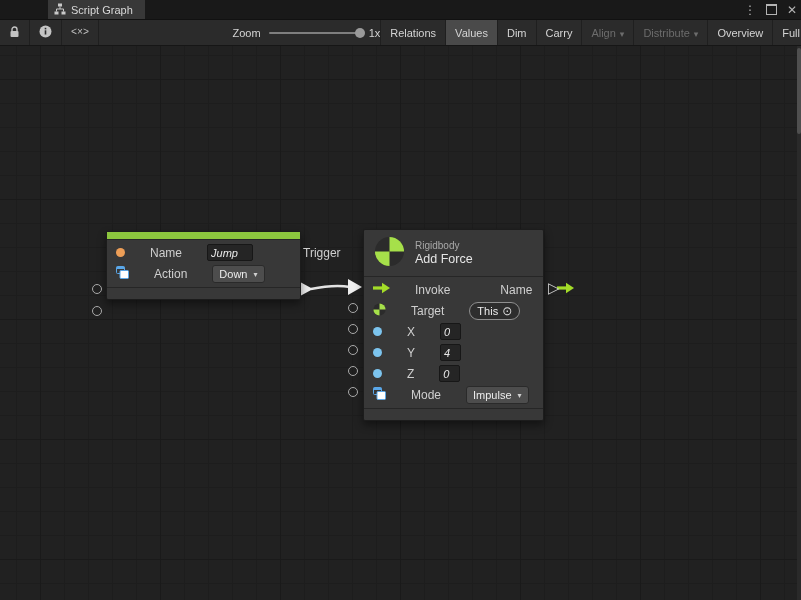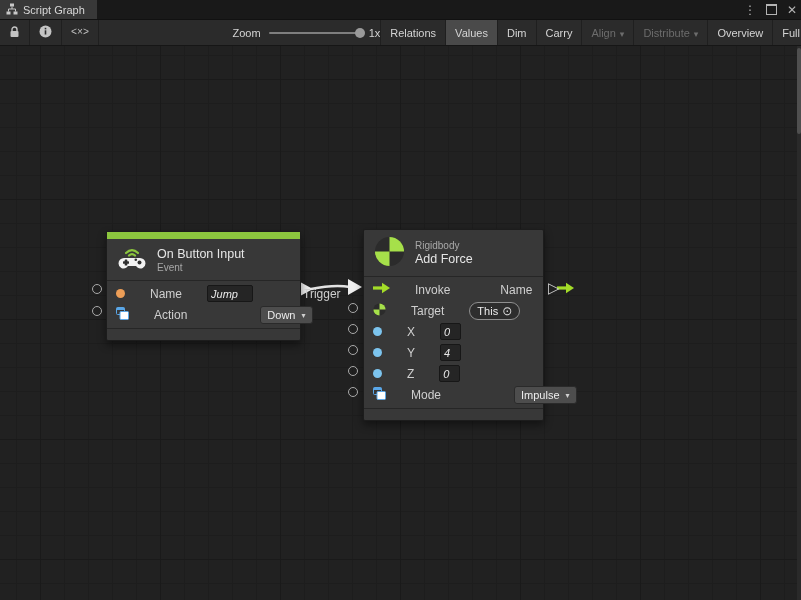--- a/index.html
+++ b/index.html
@@ -3,21 +3,21 @@
 <meta charset="utf-8">
 <style>
   html,body{margin:0;padding:0;}
   body{width:801px;height:600px;overflow:hidden;background:#181818;
        font-family:"Liberation Sans",sans-serif;-webkit-font-smoothing:antialiased;}
   .app{position:relative;width:801px;height:600px;}
 
   
   .titlebar{height:19px;background:#191919;display:flex;align-items:stretch;position:relative;}
   .tab{display:flex;align-items:center;gap:5px;background:#383838;padding:0 12px 0 6px;
-       font-size:11px;color:#d8d8d8;}
+       font-size:11px;color:#d8d8d8;margin-left:48px;}
   .win-controls{position:absolute;right:4px;top:0;height:19px;display:flex;align-items:center;gap:10px;
        color:#b4b4b4;font-size:12px;}
   .win-controls .glyph{line-height:1;cursor:default;}
   .maxbox{width:9px;height:8px;border:1px solid #b4b4b4;border-top-width:2px;display:inline-block;}
 
   
   .toolbar{height:25px;background:#2b2b2b;border-top:1px solid #111;border-bottom:1px solid #161616;
            display:flex;align-items:stretch;font-size:11px;color:#d4d4d4;}
   .tb-btn{display:flex;align-items:center;justify-content:center;padding:0 9px;
           border-right:1px solid #1f1f1f;white-space:nowrap;gap:4px;}
@@ -61,21 +61,21 @@
   .port-dot{width:9px;height:9px;border-radius:50%;display:inline-block;flex:none;}
   .port-dot.orange{background:#ED9E57;}
   .port-dot.blue{background:#7CC4EE;}
 
   .field{background:#252525;border:1px solid #171717;border-radius:2px;color:#e8e8e8;
          font-size:11px;font-family:"Liberation Sans",sans-serif;height:15px;padding:0 3px;outline:none;font-style:italic;}
   .w-jump{width:38px;}
   .w-num{width:13px;}
 
   .dropdown{display:inline-flex;align-items:center;gap:6px;background:#4d4d4d;border:1px solid #2a2a2a;
-            border-radius:3px;height:16px;padding:0 6px;color:#ececec;font-size:11px;margin-left:48px;}
+            border-radius:3px;height:16px;padding:0 6px;color:#ececec;font-size:11px;}
   .dropdown .caret{font-size:8px;color:#cfcfcf;position:relative;top:1px;}
 
   .chip{display:inline-flex;align-items:center;gap:4px;background:#2d2d2d;border:1px solid #8f8f8f;
         border-radius:9px;height:16px;padding:0 7px;color:#ececec;font-size:11px;}
   .chip .picker{font-size:12px;color:#d8d8d8;line-height:1;}
 
   .port-circle{position:absolute;width:8px;height:8px;border:1px solid #a9a9a9;border-radius:50%;
                background:transparent;}
   .flow-out-tri{position:absolute;color:#cfcfcf;font-size:15px;line-height:1;}
 
@@ -184,37 +184,20 @@
   <div class="canvas">
 
     <svg class="wire" width="801" height="555">
       <path d="M311 243 C 326 240, 338 239, 350 241" stroke="#e2e2e2" stroke-width="2.4" fill="none"></path>
       <polygon points="301,236.5 301,249.5 313,243" fill="#eeeeee"></polygon>
       <polygon points="348,233 348,249 362,241" fill="#eeeeee"></polygon>
     </svg>
 
     <div class="node" style="left:106px;top:185px;width:193px;">
       <div class="node-accent"></div>
-      <div class="node-header">
-        <span>
-          <svg width="30" height="26" viewBox="0 0 30 26">
-            <path d="M9 8 Q15 2 21 8" stroke="#8CC63E" stroke-width="2.2" fill="none" stroke-linecap="round"></path>
-            <path d="M12 10.5 Q15 7.5 18 10.5" stroke="#8CC63E" stroke-width="2.2" fill="none" stroke-linecap="round"></path>
-            <path d="M7 13 h16 a5.5 5.5 0 0 1 5.5 5.5 a5 5 0 0 1 -8 4 l-1.5 -1.5 h-8 l-1.5 1.5 a5 5 0 0 1 -8 -4 A5.5 5.5 0 0 1 7 13 Z" fill="#f2f2f2"></path>
-            <rect x="6" y="16.2" width="6" height="2.6" rx="0.6" fill="#2e2e2e"></rect>
-            <rect x="7.7" y="14.5" width="2.6" height="6" rx="0.6" fill="#2e2e2e"></rect>
-            <circle cx="22.5" cy="17.5" r="2" fill="#2e2e2e"></circle>
-            <circle cx="18.8" cy="14.8" r="1.3" fill="#2e2e2e"></circle>
-          </svg>
-        </span>
-        <span class="node-titles">
-          <span class="node-title">On Button Input</span>
-          <span class="node-sub">Event</span>
-        </span>
-      </div>
       <div class="node-sep"></div>
       <div class="node-body">
         <div class="row">
           <span class="port-dot orange"></span>
           <span class="row-label">Name</span>
           <input class="field w-jump" value="Jump" style="">
           <span class="spacer"></span>
           <span class="row-label">Trigger</span>
           <span>
             <svg width="17" height="12" viewBox="0 0 17 12">

